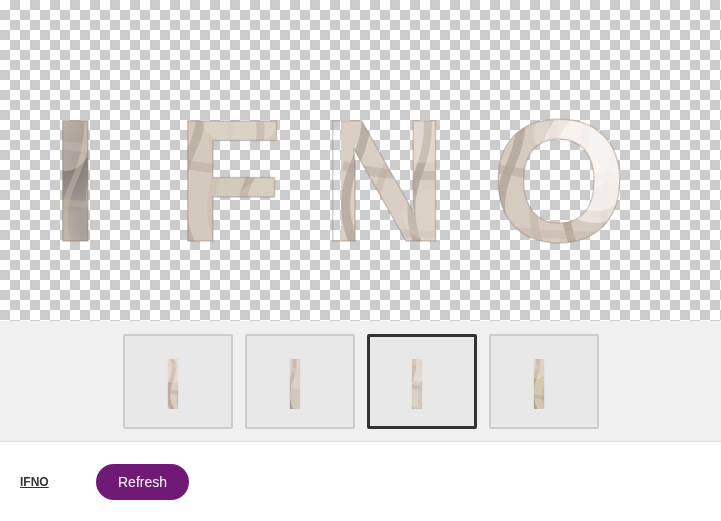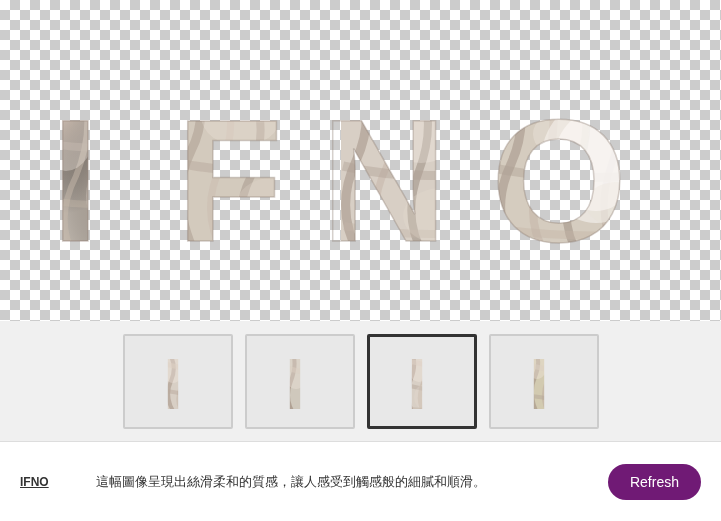--- a/index.html
+++ b/index.html
@@ -295,15 +295,14 @@
         <path d="M0,20 Q38,26 38,32" stroke="rgba(206,192,178,0.5)" stroke-width="5" fill="none"></path>
         <path d="M0,50 Q38,55 38,60" stroke="rgba(180,165,152,0.5)" stroke-width="4" fill="none"></path>
         <ellipse cx="12" cy="20" rx="10" ry="14" fill="rgba(242,232,220,0.38)"></ellipse>
       </g>
     </svg>
   </div>
 </div>
 
 <div class="bottom-bar">
   <span class="bottom-title">IFNO</span>
-  <span class="bottom-description">這幅圖像呈現出絲滑柔和的質感，讓人感受到觸感般的細膩和順滑。</span>
   <button class="refresh-button">Refresh</button>
 </div>
 
 </body></html>

